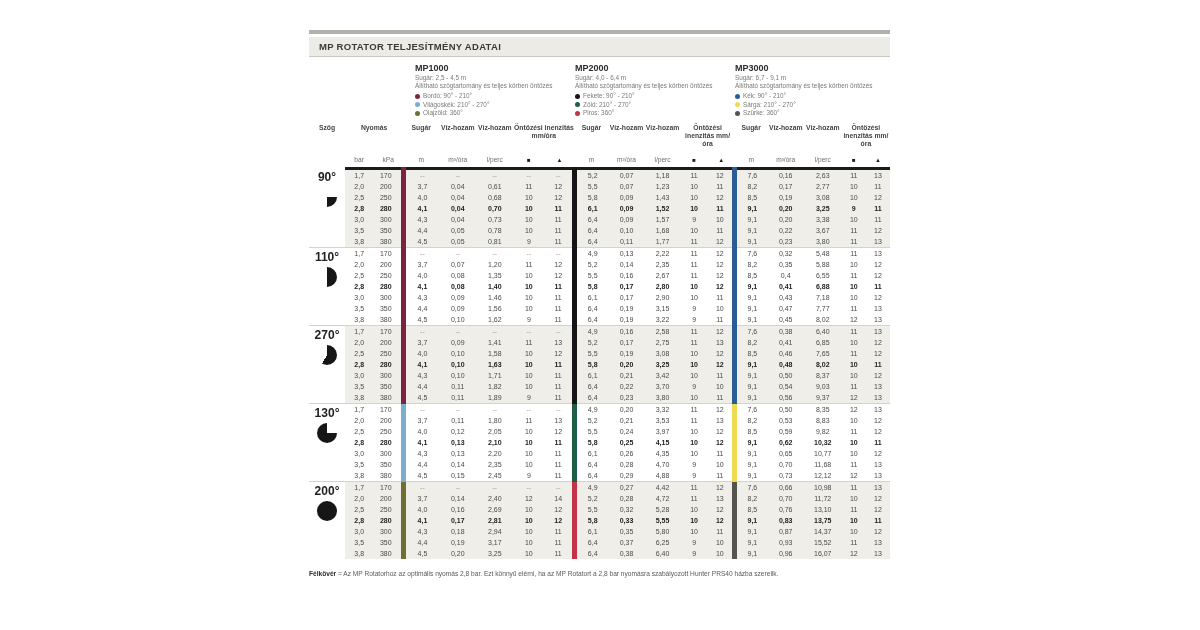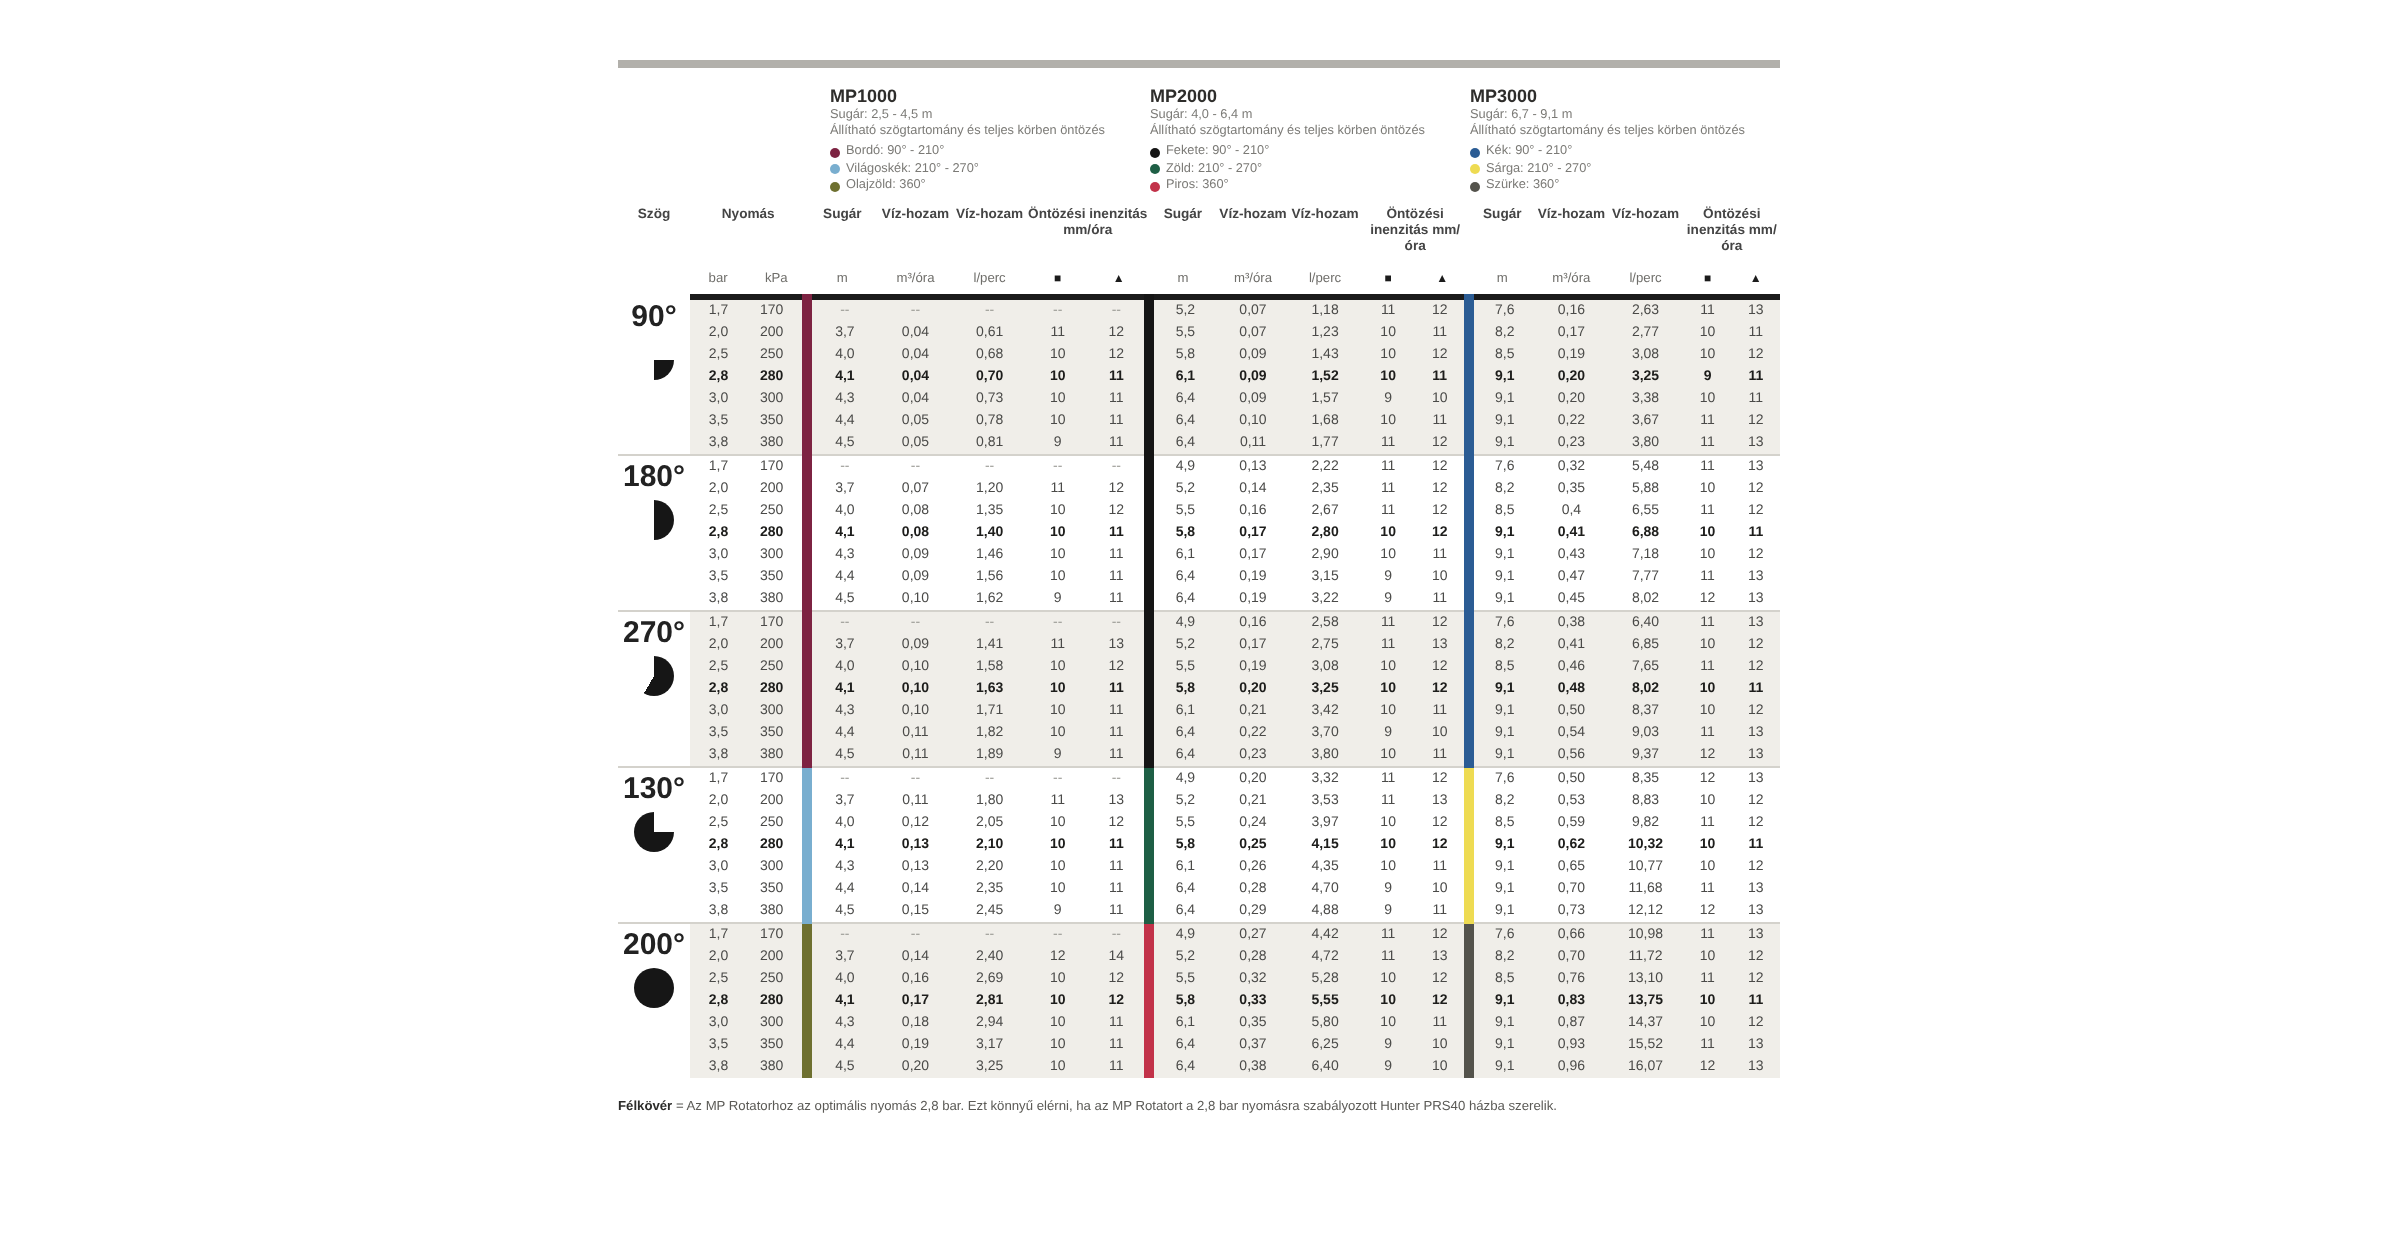--- a/index.html
+++ b/index.html
@@ -39,30 +39,33 @@
   }
   thead tr.units th.sym{font-size:6px;color:#1b1b1b;}
   td.num{font-size:7px;height:11px;text-align:center;color:#4a4a48;line-height:11px;}
   td.pressure{text-align:right;padding-right:9px;}
   td.dash{color:#9a9994;}
   tr.bold td{font-weight:bold;color:#1d1d1b;}
   tbody.shade td{background:#f0eee9;}
   tbody.shade td.szog-cell{background:#ffffff;}
   tbody.grp:not(:first-of-type) tr:first-child td{border-top:1px solid #d4d2cc;}
   td.szog-cell{vertical-align:top;background:#fff;}
-  .angle-label{font-size:15px;font-weight:bold;color:#222;text-align:center;margin-top:2px;}
+  .angle-label{font-size:12px;font-weight:bold;color:#222;text-align:center;margin-top:2px;}
   .angle-icon{width:20px;height:20px;border-radius:50%;margin:3px auto 0 auto;}
   .footer{margin-top:10px;font-size:6.6px;color:#5b5a56;line-height:9px;}
   .fb{font-weight:bold;color:#2c2c2a;}
 </style>
 </head>
 <body>
 
 <div class="sheet">
   <div class="top-strip"></div>
+  <div class="title-band">
+    <span>MP ROTATOR TELJESÍTMÉNY ADATAI</span>
+  </div>
   <div class="product-headers" id="product-headers">
       <div class="ph-spacer"></div>
       <div class="product">
         <div class="p-name">MP1000</div>
         <div class="p-sub">Sugár: 2,5 - 4,5 m</div>
         <div class="p-sub p-desc">Állítható szögtartomány és teljes körben öntözés</div>
         <div class="legend">
           <div class="legend-item">
             <span class="dot" style="background: rgb(125, 35, 66);"></span>
             <span>Bordó: 90° - 210°</span>
@@ -309,21 +312,21 @@
           <td class="num" style="border-left: 5px solid rgb(43, 92, 148);">9,1</td>
           <td class="num">0,23</td>
           <td class="num">3,80</td>
           <td class="num">11</td>
           <td class="num">13</td>
         </tr>
       </tbody>
       <tbody class="grp">
         <tr>
           <td class="szog-cell" rowspan="7">
-            <div class="angle-label">180°</div>
+            <div class="angle-label">110°</div>
             <div class="angle-icon" style="background: conic-gradient(rgb(22, 22, 22) 0deg, rgb(22, 22, 22) 180deg, transparent 180deg, transparent 360deg);"></div>
           </td>
           <td class="num pressure">1,7</td>
           <td class="num pressure">170</td>
           <td class="num dash" style="border-left: 5px solid rgb(125, 35, 66);">--</td>
           <td class="num dash">--</td>
           <td class="num dash">--</td>
           <td class="num dash">--</td>
           <td class="num dash">--</td>
           <td class="num" style="border-left: 5px solid rgb(21, 21, 21);">4,9</td>

